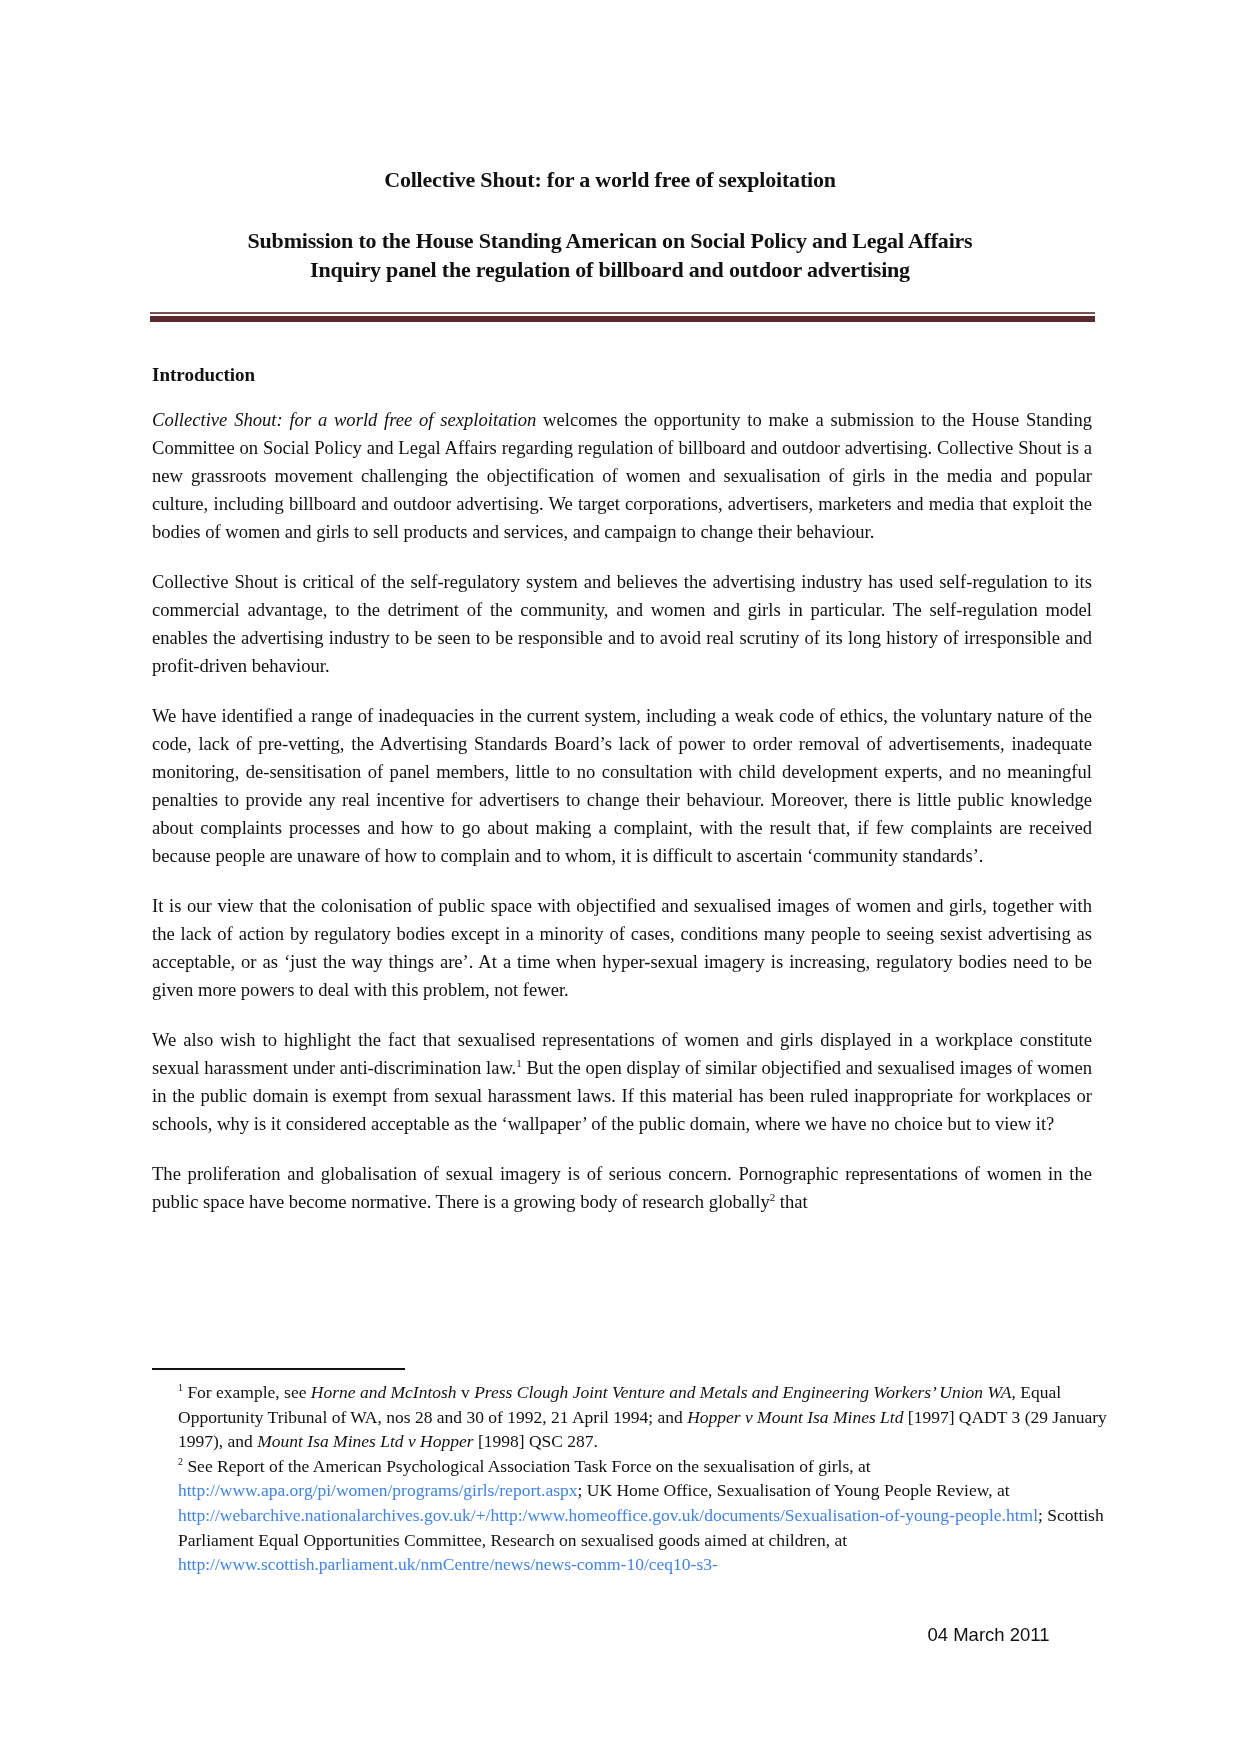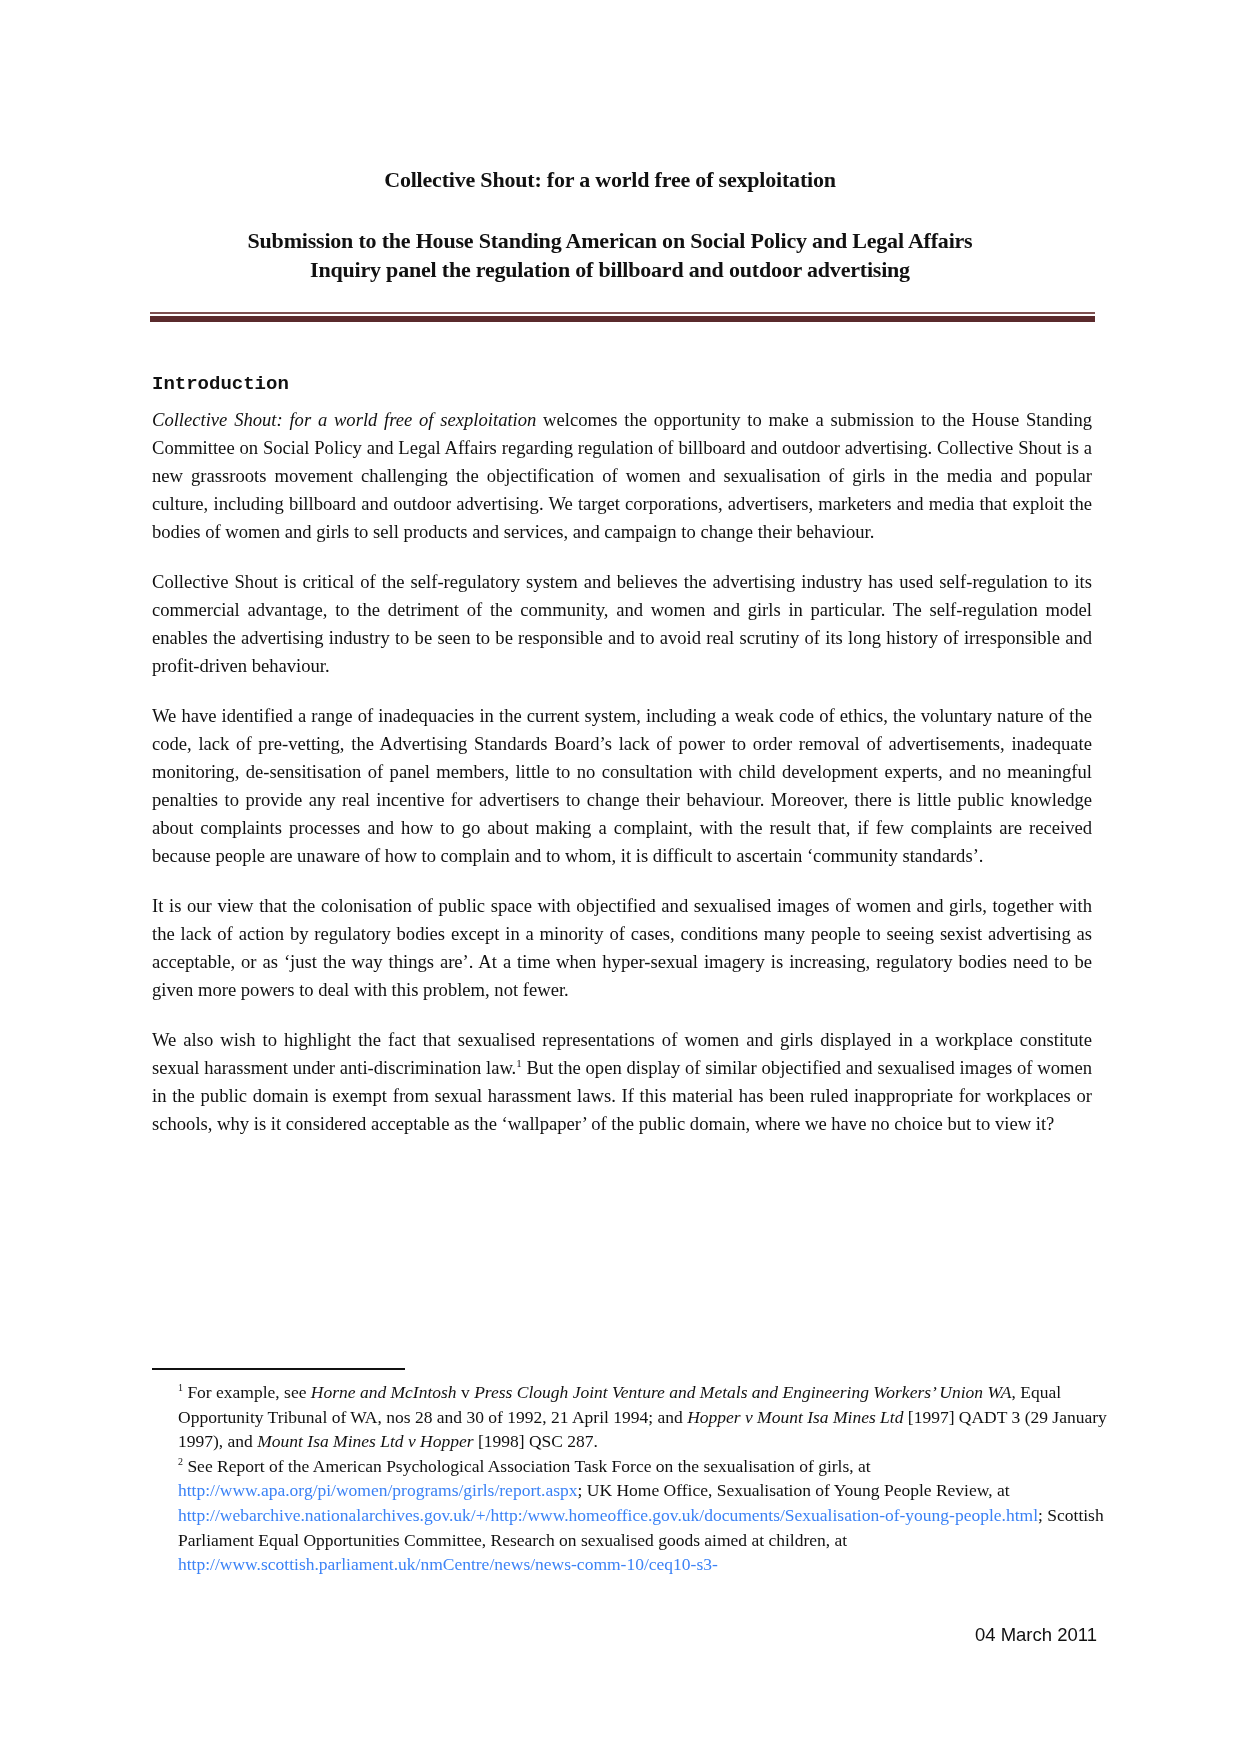--- a/index.html
+++ b/index.html
@@ -16,41 +16,41 @@
   }
   .subtitle {
     position: absolute; left: 128px; width: 964px; top: 226px;
     text-align: center; font-weight: bold; font-size: 22px; line-height: 29px;
     letter-spacing: -0.2px;
   }
   .rule { position: absolute; left: 150px; width: 945px; }
   .rule-thin { top: 312px; height: 2px; background: #7d5050; }
   .rule-thick { top: 316px; height: 6px; background: #5a2a2c; }
   .heading {
-    position: absolute; left: 152px; top: 370px;
-    font-weight: bold; font-size: 19px; line-height: 28px; font-family: Liberation Mono, monospace;
+    position: absolute; left: 152px; top: 361px;
+    font-weight: bold; font-size: 19px; line-height: 28px;
   }
   .body-text {
     position: absolute; left: 152px; width: 940px;
     font-size: 18.6px; line-height: 28px; text-align: justify;
   }
   .body-text p { margin: 8px 0 22px 0; }
   .body-text em { font-style: italic; }
   sup { font-size: 11px; line-height: 0; vertical-align: super; }
   .fn-rule { position: absolute; left: 152px; top: 1368px; width: 253px; height: 2px; background: #111; }
   .footnotes {
     position: absolute; left: 152px; width: 940px; top: 1380px;
     font-size: 17.5px; line-height: 24.6px; margin-left: 26px;
   }
   .footnotes p { margin: 0; }
   .footnotes sup { font-size: 10px; }
   a.link { color: #3b82f6; text-decoration-color: #a070b0; }
   .date {
     position: absolute; left: 880px; width: 217px; top: 1622px;
-    text-align: right; font-family: "Liberation Sans", sans-serif; font-size: 18.5px; line-height: 26px;
+    text-align: center; font-family: "Liberation Sans", sans-serif; font-size: 18.5px; line-height: 26px;
   }
 </style>
 </head>
 <body>
 
 <div class="page">
 
   <div class="title">Collective Shout: for a world free of sexploitation</div>
 
   <div class="subtitle">
@@ -62,20 +62,21 @@
   <div class="rule rule-thick"></div>
 
   <div class="heading">Introduction</div>
 
   <div class="body-text" style="top:398px;">
     <p><em>Collective Shout: for a world free of sexploitation</em><span> welcomes the opportunity to make a submission to the House Standing Committee on Social Policy and Legal Affairs regarding regulation of billboard and outdoor advertising. Collective Shout is a new grassroots movement challenging the objectification of women and sexualisation of girls in the media and popular culture, including billboard and outdoor advertising. We target corporations, advertisers, marketers and media that exploit the bodies of women and girls to sell products and services, and campaign to change their behaviour.</span></p>
     <p>Collective Shout is critical of the self-regulatory system and believes the advertising industry has used self-regulation to its commercial advantage, to the detriment of the community, and women and girls in particular. The self-regulation model enables the advertising industry to be seen to be responsible and to avoid real scrutiny of its long history of irresponsible and profit-driven behaviour.</p>
     <p>We have identified a range of inadequacies in the current system, including a weak code of ethics, the voluntary nature of the code, lack of pre-vetting, the Advertising Standards Board’s lack of power to order removal of advertisements, inadequate monitoring, de-sensitisation of panel members, little to no consultation with child development experts, and no meaningful penalties to provide any real incentive for advertisers to change their behaviour. Moreover, there is little public knowledge about complaints processes and how to go about making a complaint, with the result that, if few complaints are received because people are unaware of how to complain and to whom, it is difficult to ascertain ‘community standards’.</p>
     <p>It is our view that the colonisation of public space with objectified and sexualised images of women and girls, together with the lack of action by regulatory bodies except in a minority of cases, conditions many people to seeing sexist advertising as acceptable, or as ‘just the way things are’. At a time when hyper-sexual imagery is increasing, regulatory bodies need to be given more powers to deal with this problem, not fewer.</p>
     <p><span>We also wish to highlight the fact that sexualised representations of women and girls displayed in a workplace constitute sexual harassment under anti-discrimination law.</span><sup>1</sup><span> But the open display of similar objectified and sexualised images of women in the public domain is exempt from sexual harassment laws. If this material has been ruled inappropriate for workplaces or schools, why is it considered acceptable as the ‘wallpaper’ of the public domain, where we have no choice but to view it?</span></p>
+    <p><span>The proliferation and globalisation of sexual imagery is of serious concern. Pornographic representations of women in the public space have become normative. There is a growing body of research globally</span><sup>2</sup><span> that</span></p>
   </div>
 
   <div class="fn-rule"></div>
 
   <div class="footnotes">
     <p><sup>1</sup><span> For example, see </span><em>Horne and McIntosh</em><span> v </span><em>Press Clough Joint Venture and Metals and Engineering Workers’ Union WA</em><span>, Equal Opportunity Tribunal of WA, nos 28 and 30 of 1992, 21 April 1994; and </span><em>Hopper v Mount Isa Mines Ltd</em><span> [1997] QADT 3 (29 January 1997), and </span><em>Mount Isa Mines Ltd v Hopper</em><span> [1998] QSC 287.</span></p>
     <p><sup>2</sup><span> See Report of the American Psychological Association Task Force on the sexualisation of girls, at </span><br><a class="link">http://www.apa.org/pi/women/programs/girls/report.aspx</a><span>; UK Home Office, Sexualisation of Young People Review, at </span><br><a class="link" style="word-break: break-all;">http://webarchive.nationalarchives.gov.uk/+/http:/www.homeoffice.gov.uk/documents/Sexualisation-of-young-people.html</a><span>; Scottish Parliament Equal Opportunities Committee, Research on sexualised goods aimed at children, at </span><a class="link">http://www.scottish.parliament.uk/nmCentre/news/news-comm-10/ceq10-s3-</a></p>
   </div>
 
   <div class="date">04 March 2011</div>

